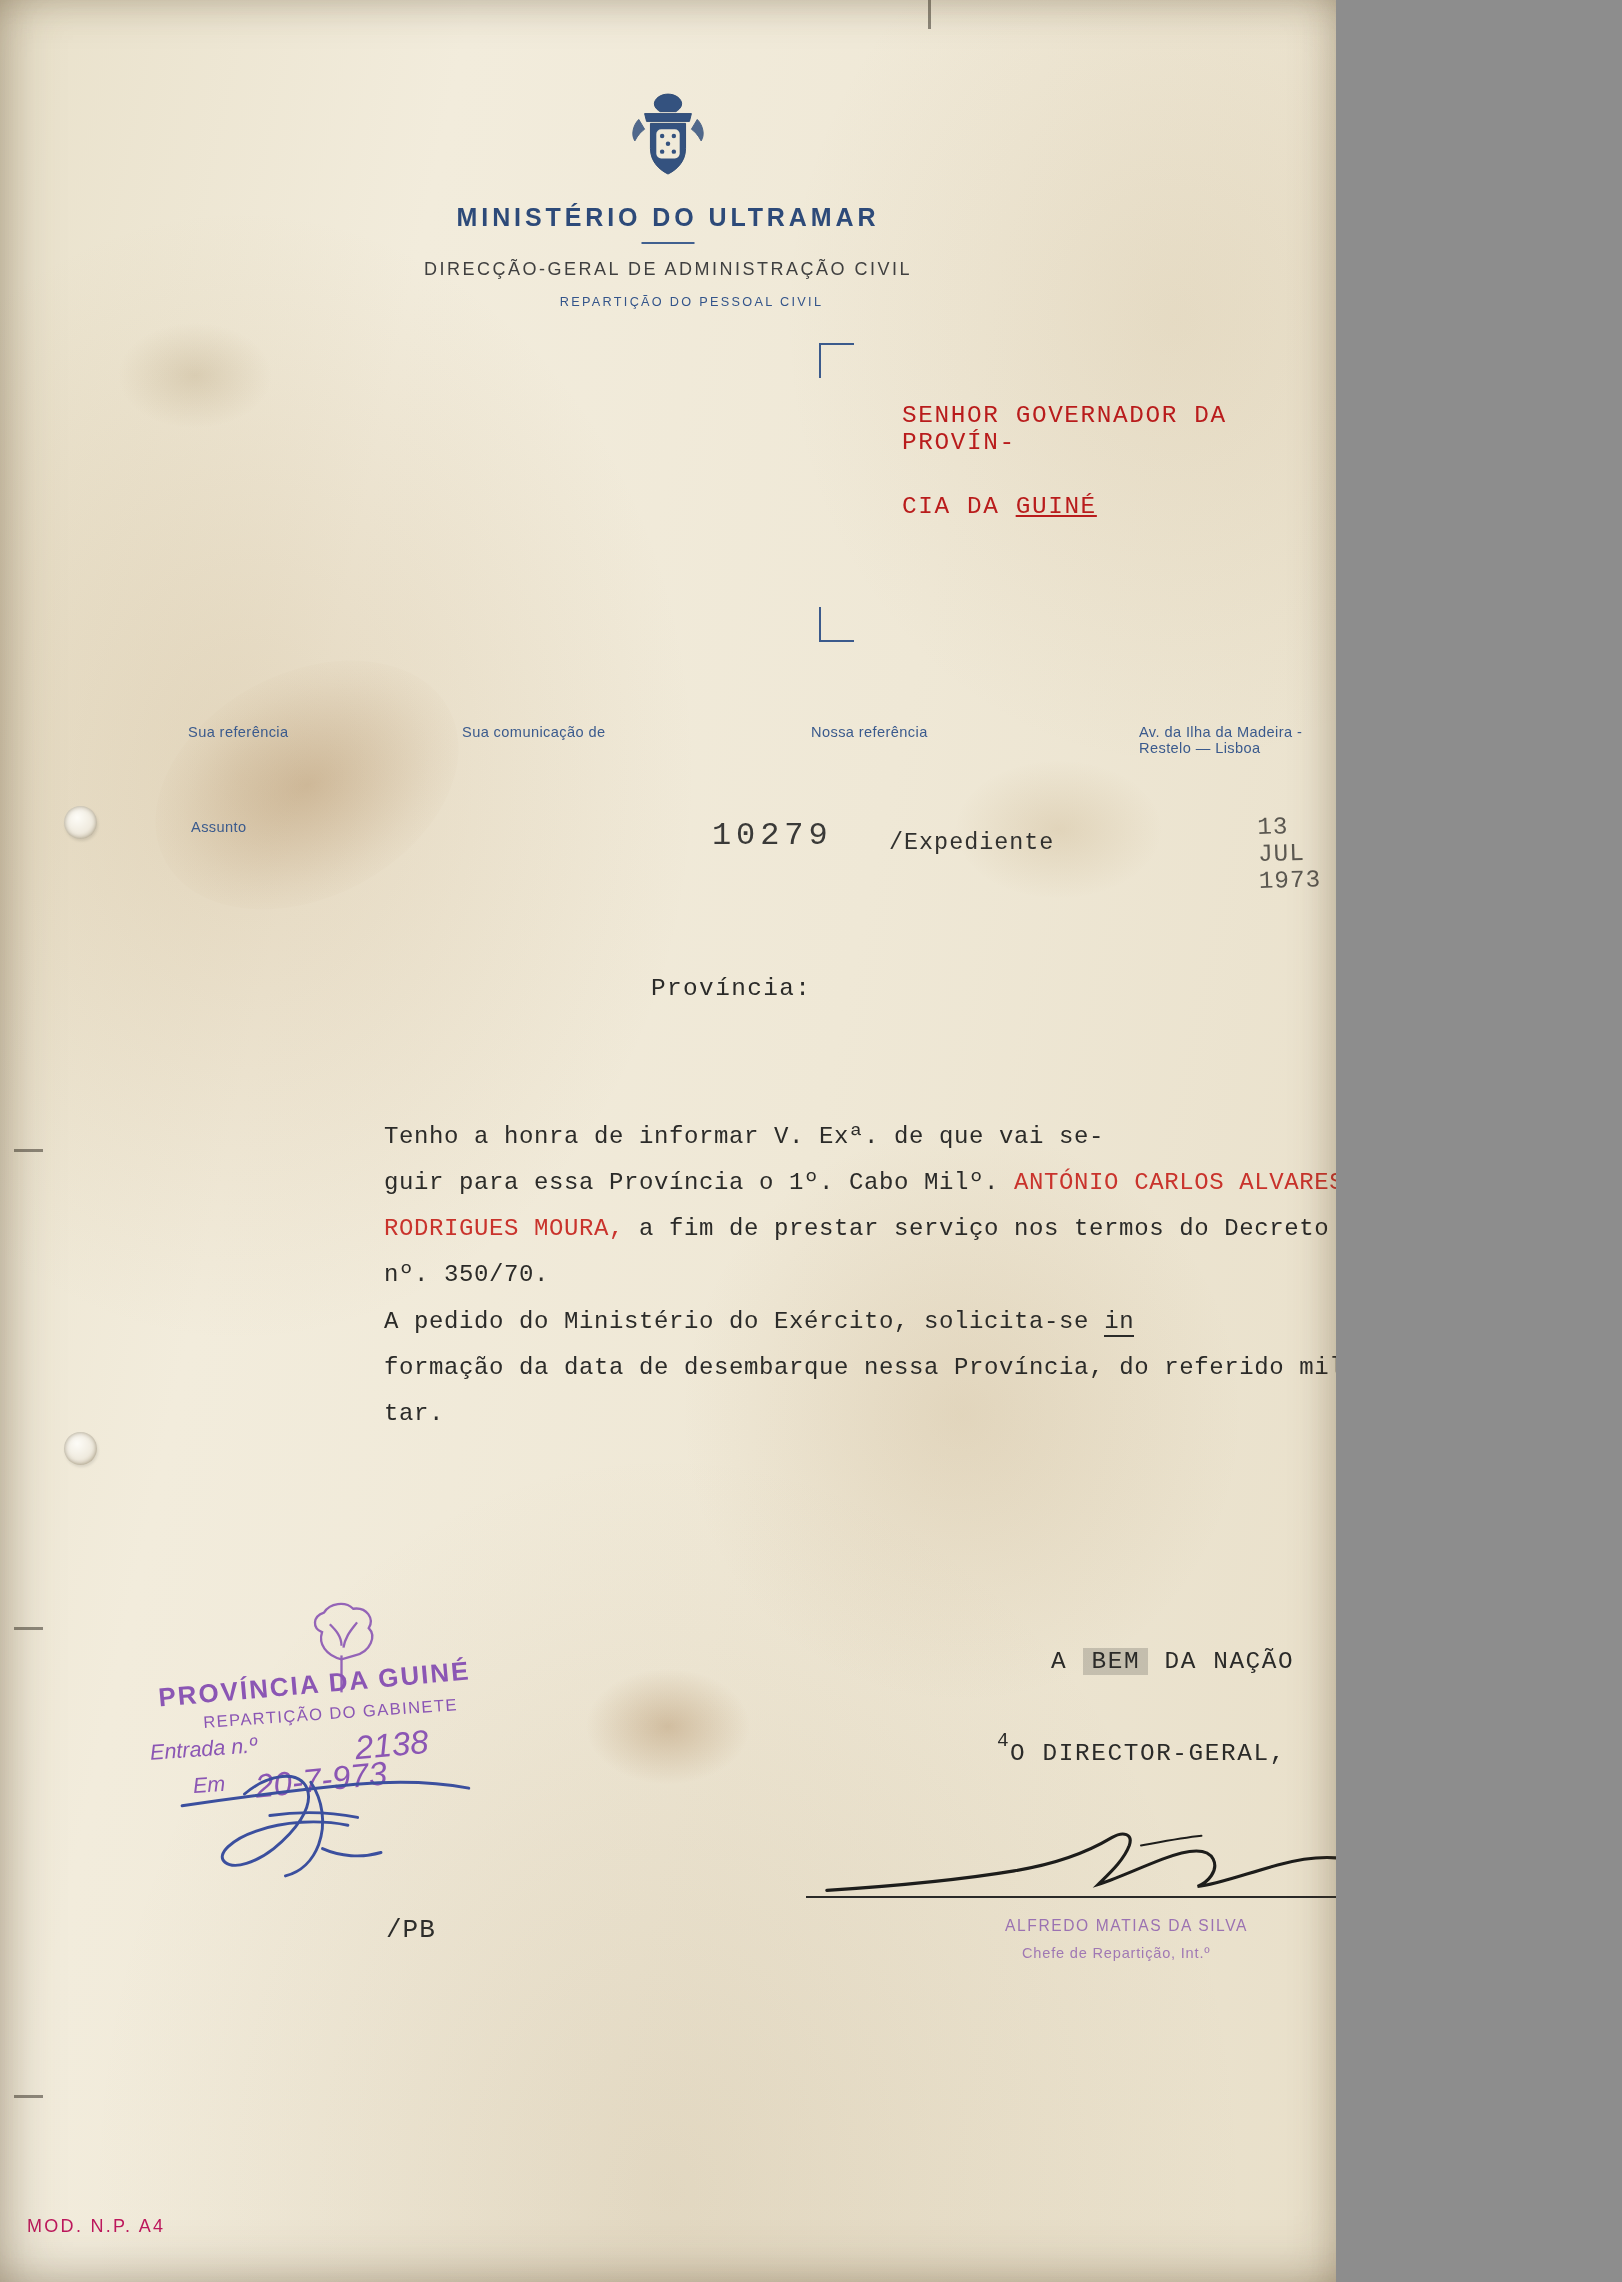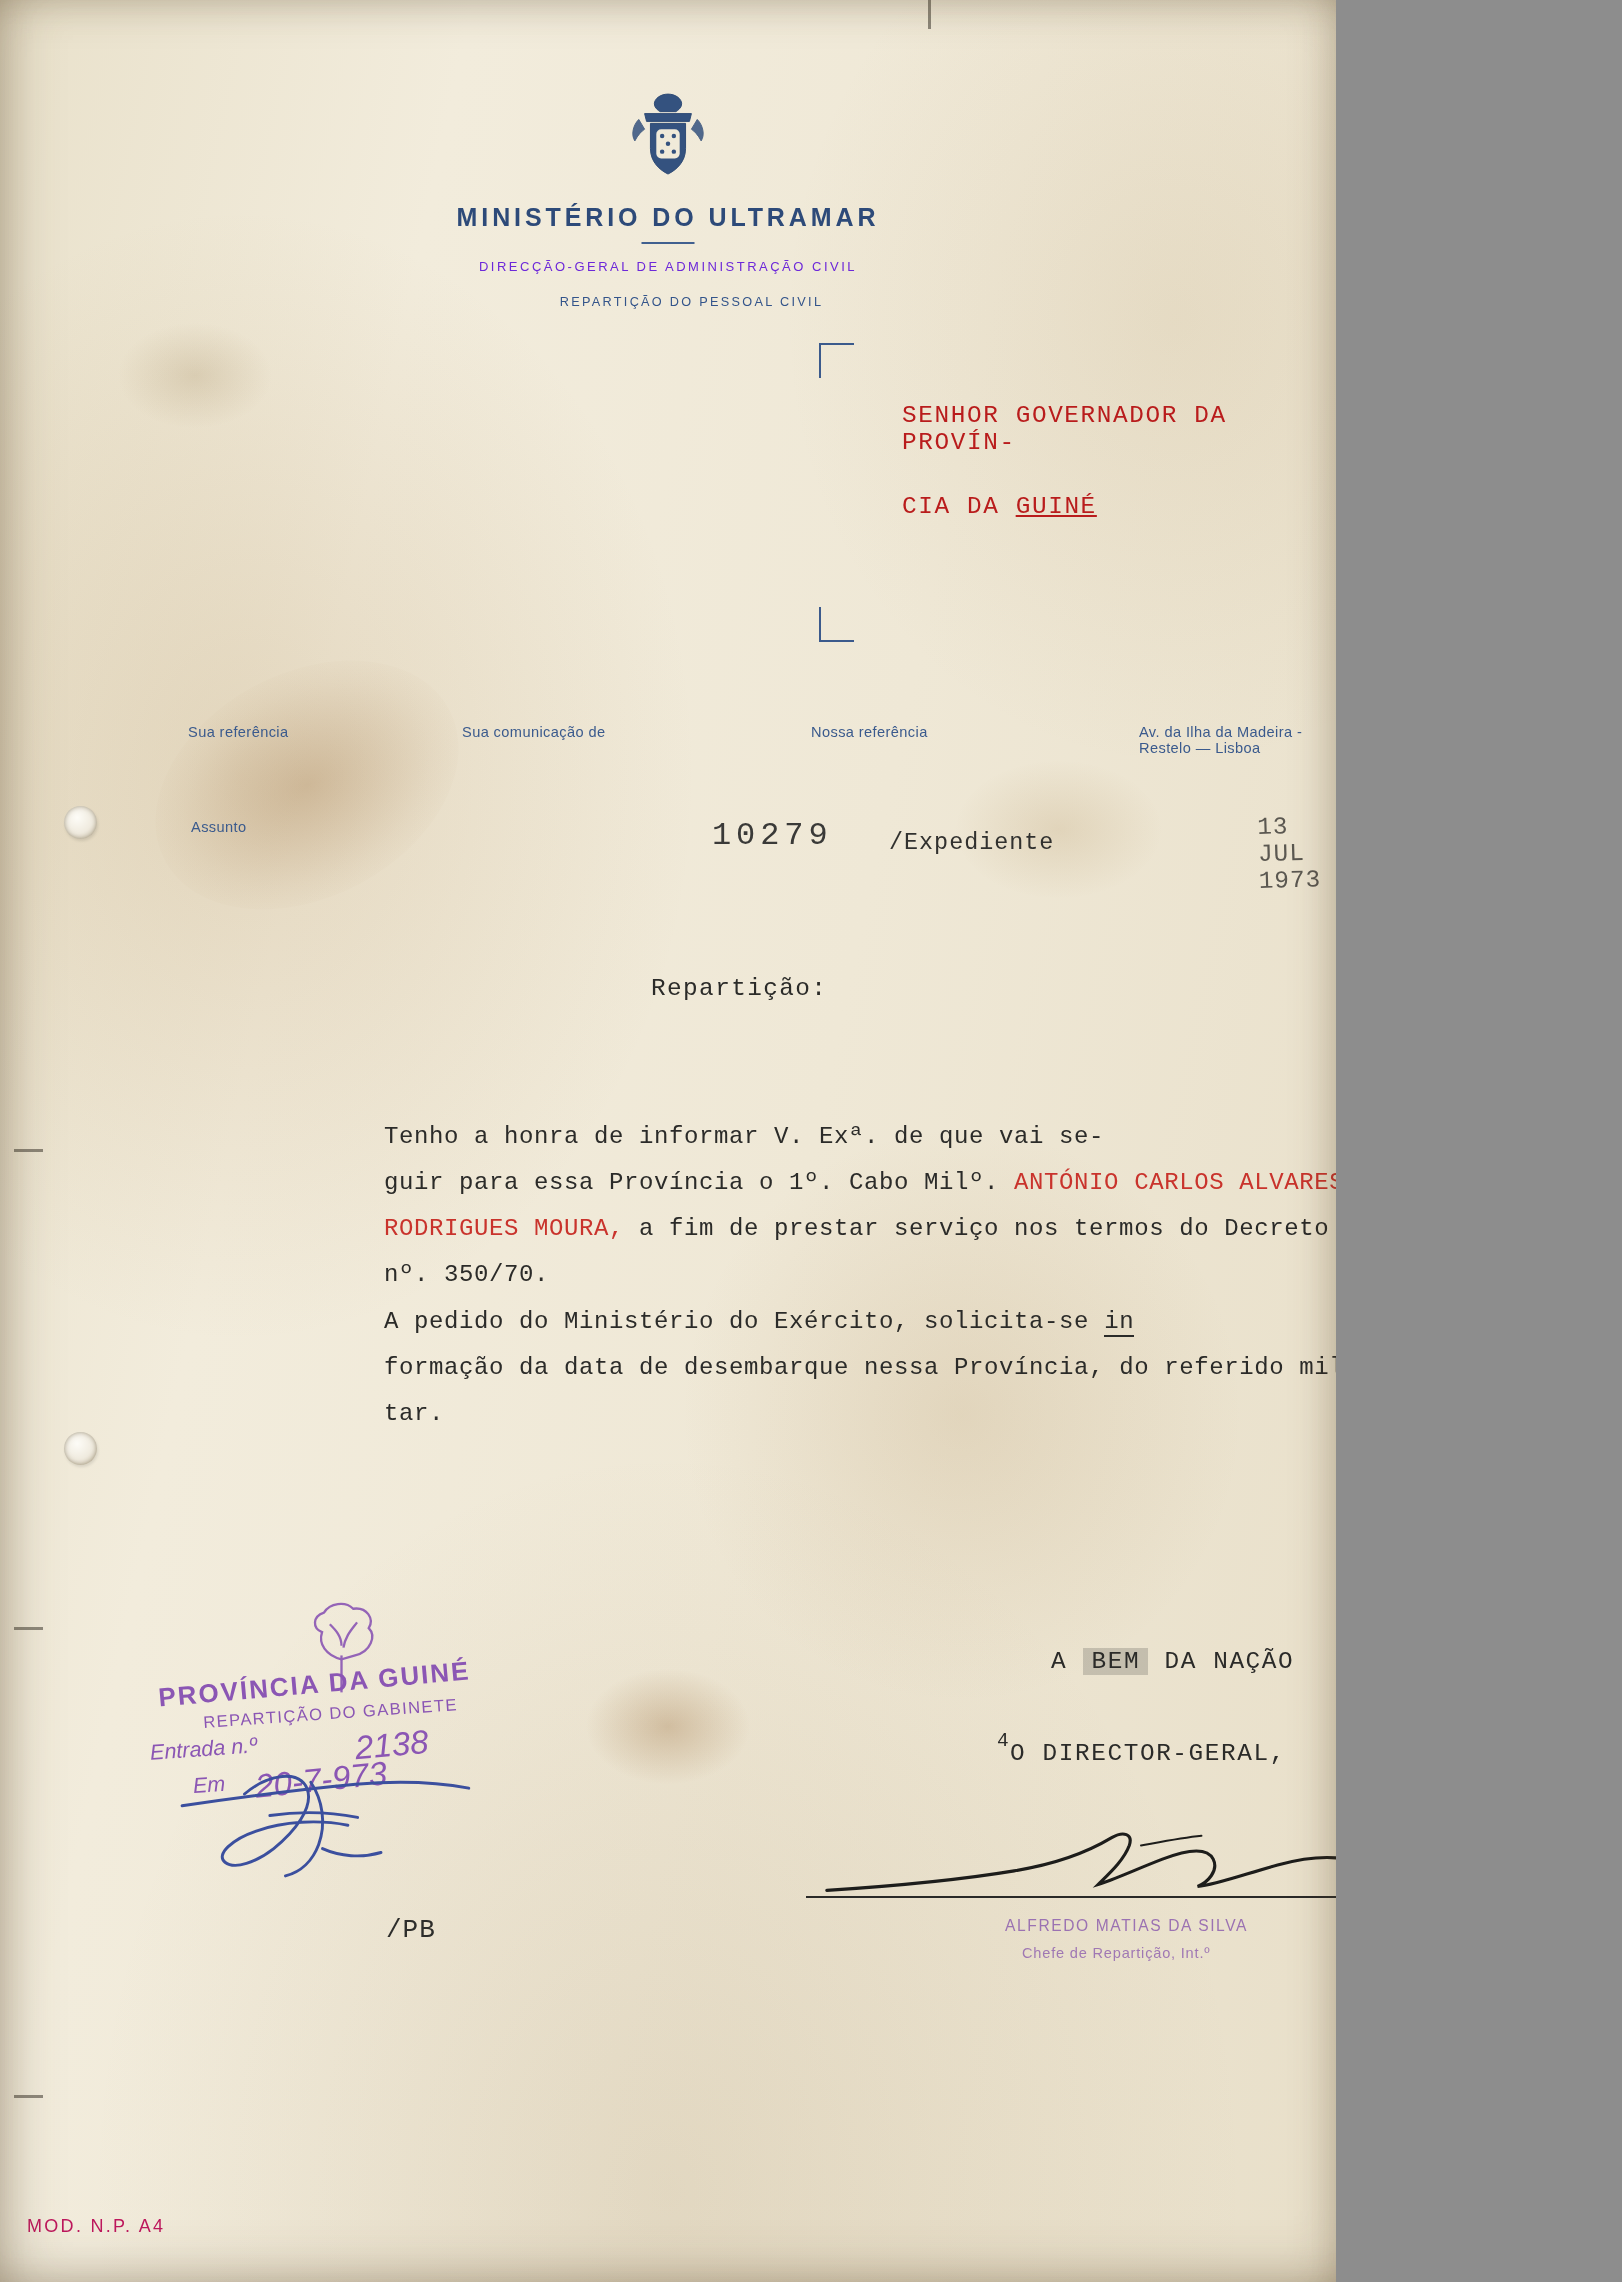--- a/index.html
+++ b/index.html
@@ -97,22 +97,22 @@
     position: absolute;
     left: 50%; top: 242px;
     transform: translateX(-50%);
     width: 53px; height: 2px;
     background: #41608f;
   }
   .lh-sub1 {
     position: absolute;
     left: 0; right: 0; top: 259px;
     text-align: center;
-    color: #6d28d9;
-    font-size: 13px;
+    color: #404040;
+    font-size: 18px;
     letter-spacing: 2.5px;
   }
   .lh-sub2 {
     position: absolute;
     left: 0; right: 0; top: 295px;
     text-align: center;
     color: #33548a;
     font-size: 12.7px;
     letter-spacing: 2.3px;
     padding-left: 47px;
@@ -415,21 +415,21 @@
   <div class="flabel f-sua-ref">Sua referência</div>
   <div class="flabel f-sua-com">Sua comunicação de</div>
   <div class="flabel f-nossa-ref">Nossa referência</div>
   <div class="flabel f-endereco">Av. da Ilha da Madeira - Restelo — Lisboa</div>
   <div class="flabel f-assunto">Assunto</div>
 
   <div class="ref-number">10279</div>
   <div class="ref-suffix">/Expediente</div>
   <div class="date-stamp">13 JUL 1973</div>
 
-  <div class="salut">Repartição:</div>
+  <div class="salut">Província:</div>
 
   <div class="body-block"><span>Tenho a honra de informar V. Exª. de que vai se-
 guir para essa Província o 1º. Cabo Milº. </span><span class="red">ANTÓNIO CARLOS ALVARES
 RODRIGUES MOURA,</span><span> a fim de prestar serviço nos termos do Decreto
 nº. 350/70.</span></div>
 
   <div class="body-block2"><span>A pedido do Ministério do Exército, solicita-se </span><span class="u">in</span>
 <span>formação da data de desembarque nessa Provín</span><span class="strike-over">cia</span><span>, do referido mili</span><span class="u"> </span>
 <span>tar.</span></div>
 

